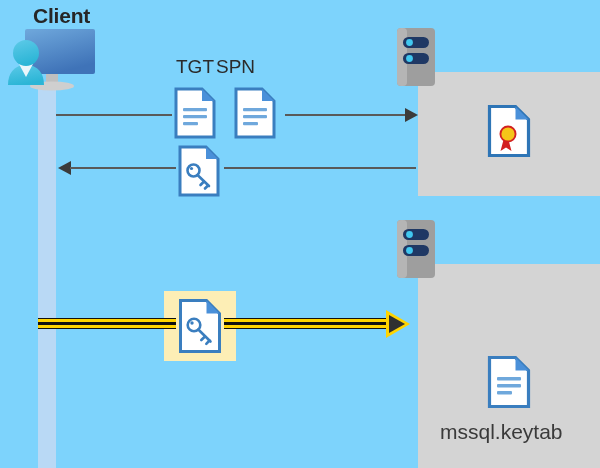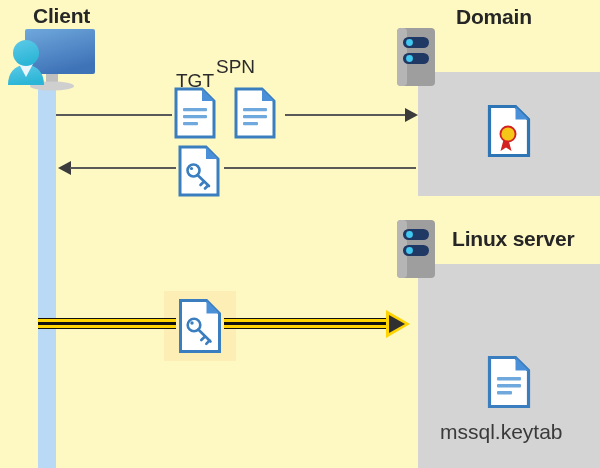--- a/index.html
+++ b/index.html
@@ -7,21 +7,21 @@
     padding: 0;
     background: #ffffff;
   }
   body {
     font-family: "Liberation Sans", sans-serif;
   }
   #stage {
     position: relative;
     width: 600px;
     height: 468px;
-    background: #fef9c3;
+    background: #7dd3fc;
     overflow: hidden;
   }
   .abs { position: absolute; }
 
   
   .title-bold {
     font-weight: bold;
     color: #262626;
     font-size: 21px;
     line-height: 25px;
@@ -136,21 +136,21 @@
       <path d="M15 37 l7 13 l7 -13 q-7 -3 -14 0 z" fill="#eaf6fb"></path>
 
       <circle cx="22" cy="26" r="13" fill="url(#perGrad)"></circle>
     </svg>
   </div>
 
   <div class="abs hline" style="left:56px; top:114px; width:116px;"></div>
   <div class="abs hline" style="left:285px; top:114px; width:120px;"></div>
   <div class="abs arrow-right-head" style="left:405px; top:108px;"></div>
 
-  <div class="abs small-label" style="left:176px; top:56px;margin-top:14px;">TGT</div>
+  <div class="abs small-label" style="left:176px; top:56px;">TGT</div>
   <div class="abs" style="left:174px; top:87px; width:42px; height:52px;">
     <svg width="42" height="52" viewBox="0 0 42 52">
       <path d="M2 2 h26 l12 12 v36 h-38 z" fill="#ffffff" stroke="#3a7ebf" stroke-width="3"></path>
       <path d="M28 2 l12 12 h-12 z" fill="#4a90d9"></path>
       <g fill="#6fa8dc">
         <rect x="9" y="21" width="24" height="3.2" rx="1"></rect>
         <rect x="9" y="28" width="24" height="3.2" rx="1"></rect>
         <rect x="9" y="35" width="15" height="3.2" rx="1"></rect>
       </g>
     </svg>
@@ -207,21 +207,20 @@
       <g fill="none" stroke="#3a7ebf" stroke-width="2.6" stroke-linecap="round">
         <circle cx="16" cy="27" r="6.3"></circle>
         <line x1="20.3" y1="31.5" x2="32.5" y2="43.5"></line>
         <line x1="27" y1="38.5" x2="23.3" y2="42"></line>
         <line x1="31.5" y1="42.5" x2="28.3" y2="45.8"></line>
       </g>
       <circle cx="14" cy="25" r="1.7" fill="#3a7ebf"></circle>
     </svg>
   </div>
 
-  <div class="abs title-bold" style="left:456px; top:4px;">Domain</div>
 
   <div class="abs" style="left:397px; top:28px; width:42px; height:62px;">
     <svg width="42" height="62" viewBox="0 0 42 62">
       <rect x="0" y="0" width="38" height="58" rx="4" fill="#9e9e9e"></rect>
       <rect x="0" y="0" width="10" height="58" rx="4" fill="#b5b5b5"></rect>
       <rect x="6" y="9" width="26" height="11" rx="5.5" fill="#1f3864"></rect>
       <rect x="6" y="25" width="26" height="11" rx="5.5" fill="#1f3864"></rect>
       <circle cx="12.5" cy="14.5" r="3.4" fill="#41c8f0"></circle>
       <circle cx="12.5" cy="30.5" r="3.4" fill="#41c8f0"></circle>
     </svg>
@@ -230,21 +229,20 @@
   <div class="abs" style="left:487px; top:104px; width:44px; height:54px;">
     <svg width="44" height="54" viewBox="0 0 44 54">
       <path d="M2.5 2.5 h26 l13 13 v36 h-39 z" fill="#ffffff" stroke="#2e75b6" stroke-width="3.2"></path>
       <path d="M28.5 2.5 l13 13 h-13 z" fill="#4a90d9"></path>
       <path d="M17 34 l-3.5 13 l5.5 -3.5 l5.5 3.5 l-3.5 -13 z" fill="#d32020"></path>
       <circle cx="21" cy="30" r="8.5" fill="#d32020"></circle>
       <circle cx="21" cy="30" r="6.6" fill="#f5c518"></circle>
     </svg>
   </div>
 
-  <div class="abs title-bold" style="left:452px; top:226px;">Linux server</div>
 
   <div class="abs" style="left:397px; top:220px; width:42px; height:62px;">
     <svg width="42" height="62" viewBox="0 0 42 62">
       <rect x="0" y="0" width="38" height="58" rx="4" fill="#9e9e9e"></rect>
       <rect x="0" y="0" width="10" height="58" rx="4" fill="#b5b5b5"></rect>
       <rect x="6" y="9" width="26" height="11" rx="5.5" fill="#1f3864"></rect>
       <rect x="6" y="25" width="26" height="11" rx="5.5" fill="#1f3864"></rect>
       <circle cx="12.5" cy="14.5" r="3.4" fill="#41c8f0"></circle>
       <circle cx="12.5" cy="30.5" r="3.4" fill="#41c8f0"></circle>
     </svg>

